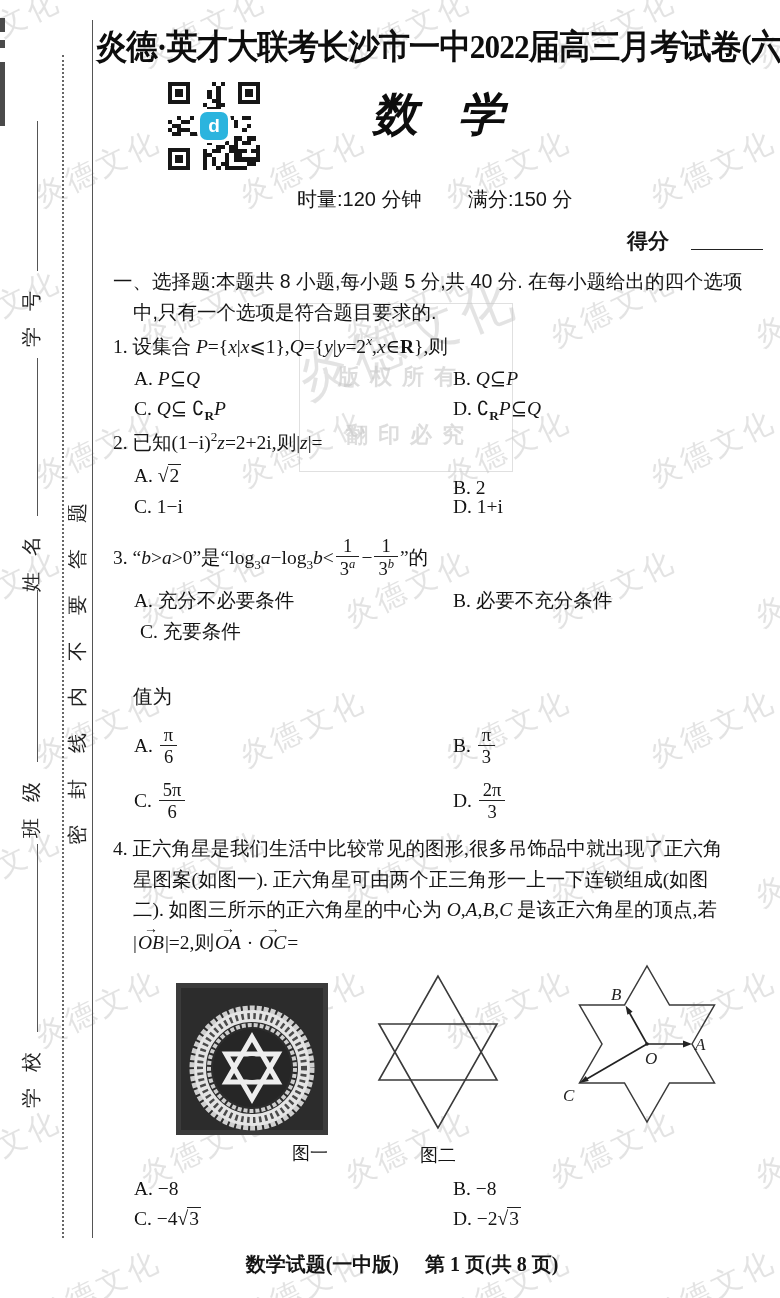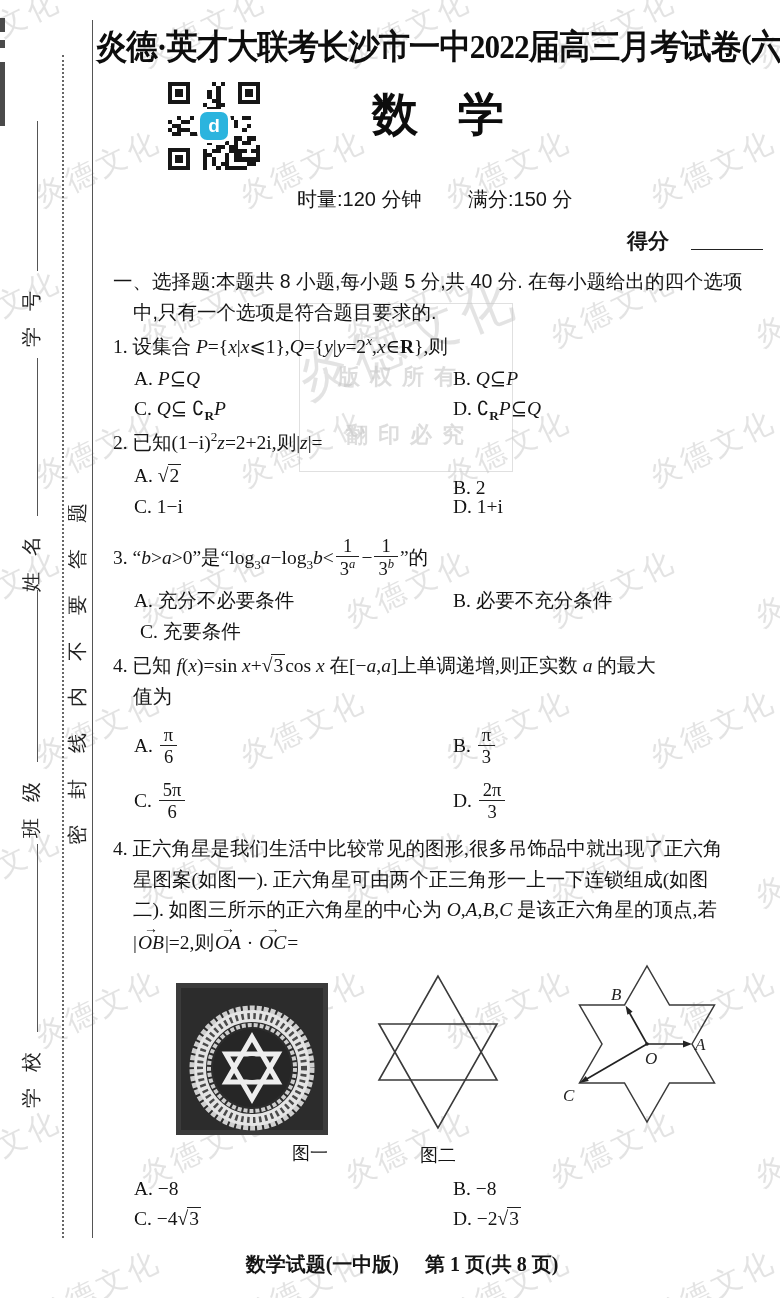--- a/index.html
+++ b/index.html
@@ -31,21 +31,21 @@
          white-space:nowrap;transform:scaleX(.92);transform-origin:0 0;z-index:2;color:#0d0d0d;}
   .qr{position:absolute;left:168px;top:82px;width:92px;height:88px;z-index:2;background:#fff;}
   .qr .cell{position:absolute;background:#161616;}
   .finder{position:absolute;width:14px;height:14px;border:4px solid #161616;background:#fff;}
   .finder::after{content:"";position:absolute;left:3px;top:3px;width:8px;height:8px;background:#161616;}
   .finder.tl{left:0;top:0;} .finder.tr{right:0;top:0;} .finder.bl{left:0;bottom:0;}
   .qr-logo{position:absolute;left:32px;top:30px;width:28px;height:28px;border-radius:7px;
            box-shadow:0 0 0 3px #fff;display:flex;align-items:center;justify-content:center;
            color:#fff;font-weight:bold;font-size:19px;font-family:"Liberation Sans","DejaVu Sans",sans-serif;}
   .subject{position:absolute;left:372px;top:84px;font-size:46px;font-weight:900;letter-spacing:40px;
-           white-space:nowrap;z-index:2;color:#0d0d0d;}
+           white-space:nowrap;z-index:2;color:#0d0d0d;font-style:italic;}
   .hei{font-family:"Liberation Sans","DejaVu Sans",sans-serif;font-weight:normal;}
   .info{position:absolute;top:186px;font-size:20px;white-space:nowrap;z-index:2;}
   .score-label{position:absolute;left:627px;top:227px;font-size:21px;font-weight:bold;z-index:2;}
   .score-blank{position:absolute;left:691px;top:227px;width:72px;height:22px;border-bottom:1.8px solid #222;z-index:2;}
   
   .ln{position:absolute;font-size:19.5px;white-space:nowrap;z-index:2;line-height:1.25;}
   .ln.hei{font-size:19.5px;}
   sup,sub{font-size:.68em;}
   .it{font-style:italic;} .bd{font-weight:bold;}
   i{font-style:italic;} b{font-weight:bold;}
@@ -288,21 +288,20 @@
   <div class="ln" style="left:134px;top:464px;">A. <span class="sqrt"><span class="sg">√</span><span class="rad">2</span></span></div>
   <div class="ln" style="left:453px;top:476px;">B. 2</div>
   <div class="ln" style="left:134px;top:495px;">C. 1−i</div>
   <div class="ln" style="left:453px;top:495px;">D. 1+i</div>
 
   <div class="ln" style="left:113px;top:538px;">3. “<i>b</i>&gt;<i>a</i>&gt;0”是“log<sub>3</sub><i>a</i>−log<sub>3</sub><i>b</i>&lt;<span class="frac"><span class="fn">1</span><span class="fd">3<sup class="it">a</sup></span></span>−<span class="frac"><span class="fn">1</span><span class="fd">3<sup class="it">b</sup></span></span>”的</div>
   <div class="ln" style="left:134px;top:589px;">A. 充分不必要条件</div>
   <div class="ln" style="left:453px;top:589px;">B. 必要不充分条件</div>
   <div class="ln" style="left:140px;top:620px;">C. 充要条件</div>
 
-  <div class="ln" style="left:113px;top:654px;">4. 已知 <i>f</i>(<i>x</i>)=sin <i>x</i>+<span class="sqrt"><span class="sg">√</span><span class="rad">3</span></span>cos <i>x</i> 在[−<i>a</i>,<i>a</i>]上单调递增,则正实数 <i>a</i> 的最大</div>
   <div class="ln" style="left:133px;top:685px;">值为</div>
   <div class="ln" style="left:134px;top:727px;">A. <span class="frac"><span class="fn">π</span><span class="fd">6</span></span></div>
   <div class="ln" style="left:453px;top:727px;">B. <span class="frac"><span class="fn">π</span><span class="fd">3</span></span></div>
   <div class="ln" style="left:134px;top:782px;">C. <span class="frac"><span class="fn">5π</span><span class="fd">6</span></span></div>
   <div class="ln" style="left:453px;top:782px;">D. <span class="frac"><span class="fn">2π</span><span class="fd">3</span></span></div>
 
   <div class="ln" style="left:113px;top:837px;">4. 正六角星是我们生活中比较常见的图形,很多吊饰品中就出现了正六角</div>
   <div class="ln" style="left:133px;top:868px;">星图案(如图一). 正六角星可由两个正三角形一上一下连锁组成(如图</div>
   <div class="ln" style="left:133px;top:898px;">二). 如图三所示的正六角星的中心为 <i>O</i>,<i>A</i>,<i>B</i>,<i>C</i> 是该正六角星的顶点,若</div>
   <div class="ln" style="left:133px;top:931px;">|<span class="vec">OB</span>|=2,则<span class="vec">OA</span> · <span class="vec">OC</span>=</div>

